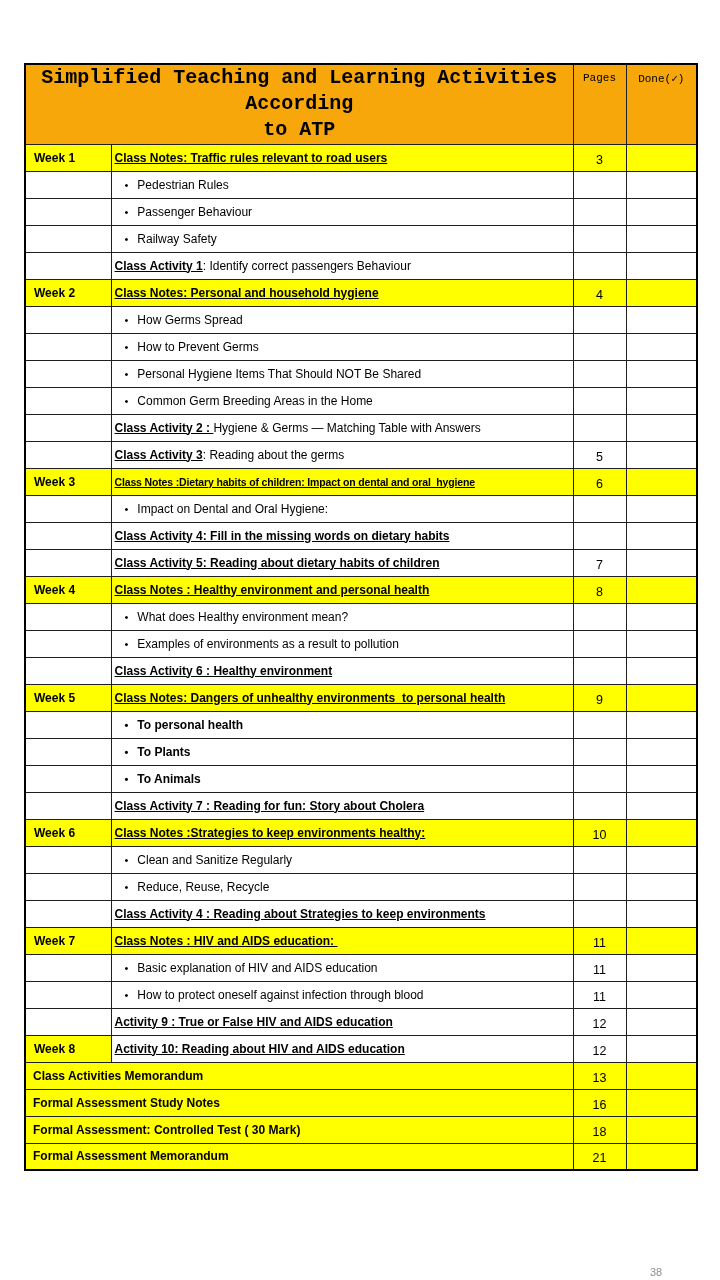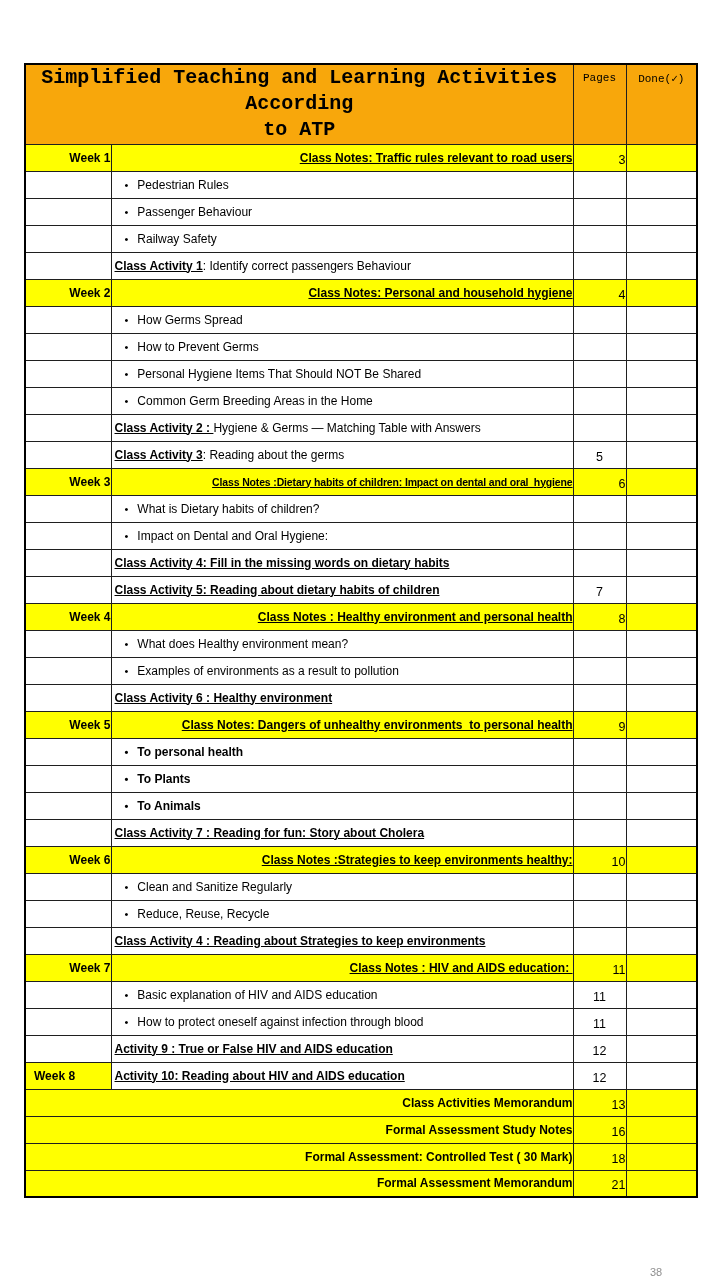--- a/index.html
+++ b/index.html
@@ -29,21 +29,21 @@
   }
   th{height:80px;background:var(--header-bg);font-family:Liberation Mono, monospace;}
   th.title-cell{
     font-size:20px;font-weight:700;text-align:center;vertical-align:middle;
     line-height:26px;padding:0 4px;
   }
   th.minor-head{
     font-size:11px;font-weight:400;text-align:center;vertical-align:top;
     padding-top:7px;
   }
-  tr.yellow-row td{background:var(--highlight);text-align:right;}
+  tr.yellow-row td{background:var(--highlight);}
   td.week-yellow{background:var(--highlight);}
   td.week-cell{font-weight:700;font-size:12px;padding-left:8px;vertical-align:middle;}
   td.content-cell{font-size:12px;padding-left:3px;vertical-align:middle;}
   td.content-cell span{white-space:pre;}
   .link{font-weight:700;text-decoration:underline;}
   td.content-cell.small .link{font-size:10.5px;letter-spacing:-0.15px;}
   .bullet-marker{display:inline-block;margin-left:10px;font-size:11px;}
   .bullet-text{margin-left:9px;text-align:right;}
   .bullet-text.bold,.bullet-marker.bold{font-weight:700;}
   td.pages-cell{text-align:center;vertical-align:bottom;padding-bottom:4px;font-size:12.5px;}
@@ -146,26 +146,20 @@
           <td class="done-cell"></td>
         </tr>
         <tr class="yellow-row">
           <td class="week-cell"><span>Week 3</span></td>
           <td class="content-cell small"><span class="link">Class Notes :Dietary habits of children: Impact on dental and oral  hygiene</span></td>
           <td class="pages-cell"><span>6</span></td>
           <td class="done-cell"></td>
         </tr>
         <tr>
           <td class="week-cell"></td>
-          <td class="content-cell"><span class="bullet-marker">•</span><span class="bullet-text">What is Dietary habits of children?</span></td>
-          <td class="pages-cell"></td>
-          <td class="done-cell"></td>
-        </tr>
-        <tr>
-          <td class="week-cell"></td>
           <td class="content-cell"><span class="bullet-marker">•</span><span class="bullet-text">Impact on Dental and Oral Hygiene:</span></td>
           <td class="pages-cell"></td>
           <td class="done-cell"></td>
         </tr>
         <tr>
           <td class="week-cell"></td>
           <td class="content-cell"><span class="link">Class Activity 4: Fill in the missing words on dietary habits</span></td>
           <td class="pages-cell"></td>
           <td class="done-cell"></td>
         </tr>

